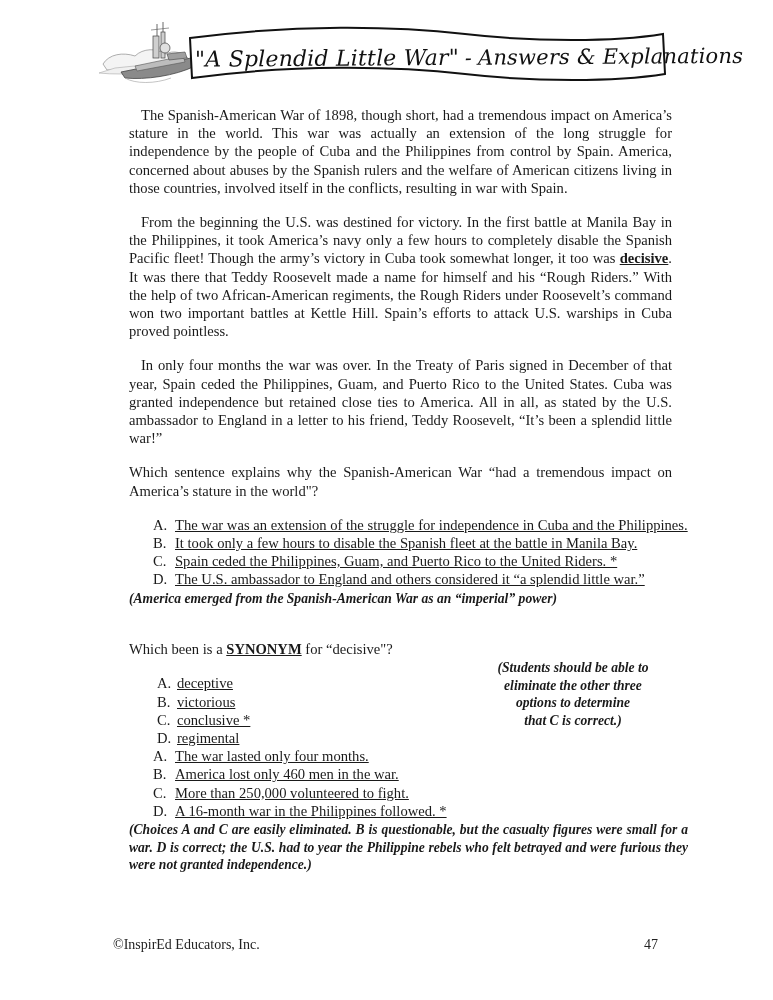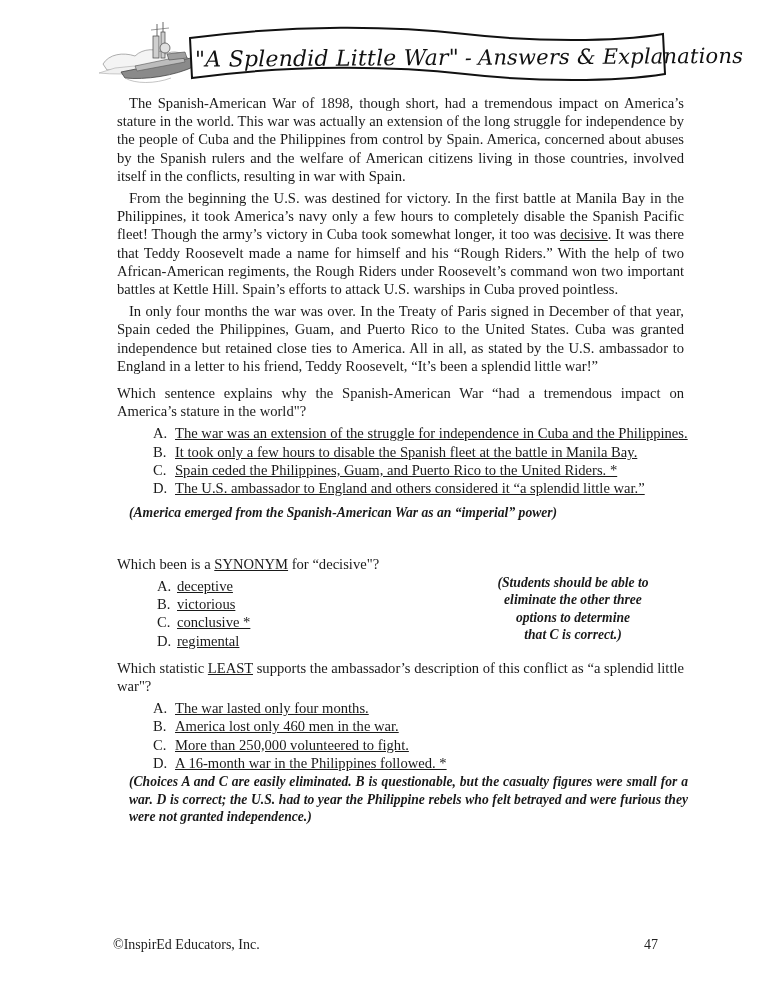--- a/index.html
+++ b/index.html
@@ -7,31 +7,31 @@
          font-family: "Liberation Serif", "DejaVu Serif", serif; color: #1a1a1a; }
   .header { position: absolute; left: 95px; top: 18px; width: 580px; height: 70px; }
   .header svg { position: absolute; left: 0; top: 0; }
   .banner-title { position: absolute; left: 100px; top: 22px; width: 470px; height: 40px;
                   font-family: "DejaVu Serif", serif; font-style: italic; font-size: 22px;
                   line-height: 36px; white-space: nowrap; color: #111; letter-spacing: 0.2px;
                   transform: rotate(-0.4deg); }
   .banner-title .dash { font-size: 20px; margin: 0 6px; }
   .banner-title .sub { font-size: 21px; }
   .content { position: absolute; left: 113px; top: 90px; width: 575px; font-size: 14.6px; line-height: 18.2px; }
-  p { margin: 4px; text-align: justify; }
+  p { margin: 16px; text-align: justify; }
   .indent { text-indent: 12px; }
   .question { margin-top: 9px; text-align: justify; }
   .options { margin: 0 0 0 40px; padding: 0; list-style: none; }
   .options li { display: flex; text-align: justify; }
   .options .letter { width: 22px; flex: none; }
   .options .txt { flex: 1; text-decoration: underline; }
   .note { font-family: "Liberation Serif", serif; font-weight: bold; font-style: italic;
           font-size: 13.6px; line-height: 17.5px; }
-  .note1 { margin-left: 16px; margin-top: 7px; }
-  .ul-bold { font-weight: normal; text-decoration: underline; }
+  .note1 { margin-left: 16px; margin-top: 1px; }
+  .ul-bold { font-weight: bold; text-decoration: underline; }
   .q2-wrap { position: relative; margin-top: 33px; }
   .q2-options { margin-left: 44px; }
   .q2-options li .letter { width: 20px; }
   .side-note { position: absolute; left: 360px; top: 19px; width: 200px; text-align: center; }
   .note3 { margin-left: 16px; margin-top: 1px; text-align: justify; text-align-last: left; }
   .footer { position: absolute; left: 113px; top: 937px; width: 545px; display: flex; justify-content: space-between;
             font-family: "Liberation Serif", serif; font-size: 14px; color: #222; }
 </style>
 </head>
 <body>
@@ -113,21 +113,20 @@
     </ul>
     <div class="note side-note">
       <div>(Students should be able to</div>
       <div>eliminate the other three</div>
       <div>options to determine</div>
       <div>that C is correct.)</div>
     </div>
   </div>
 
   <div>
-    <p class="question"><span>Which statistic </span><span class="ul-bold">LEAST</span><span> supports the ambassador’s description of this conflict as “a splendid little war"?</span></p>
     <ul class="options">
       <li>
           <span class="letter">A.</span>
           <span class="txt">The war lasted only four months.</span>
         </li>
       <li>
           <span class="letter">B.</span>
           <span class="txt">America lost only 460 men in the war.</span>
         </li>
       <li>

